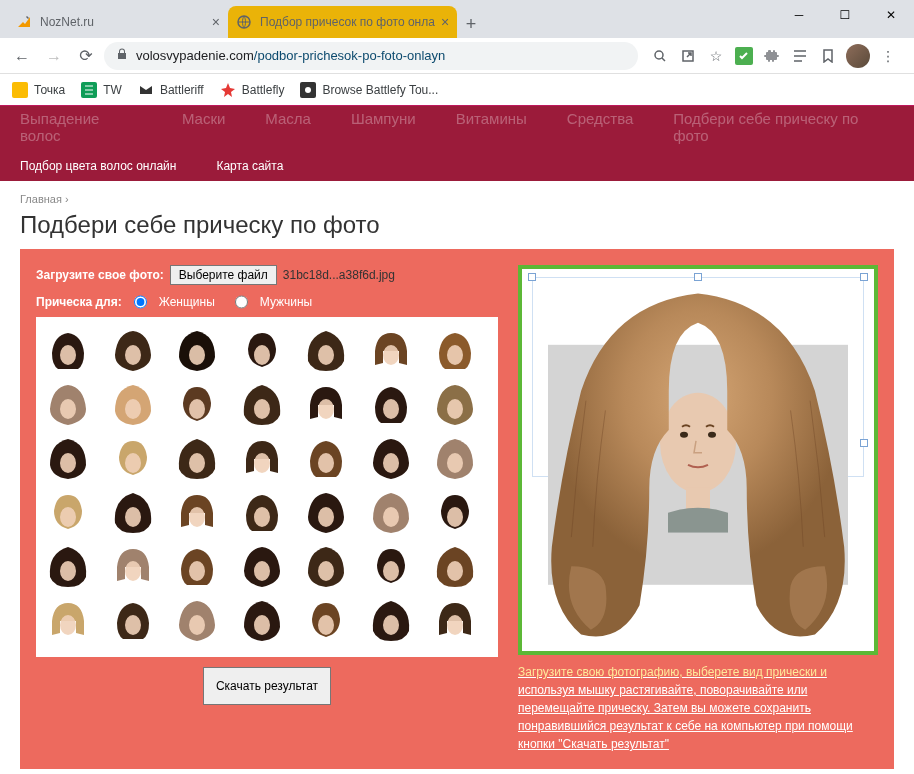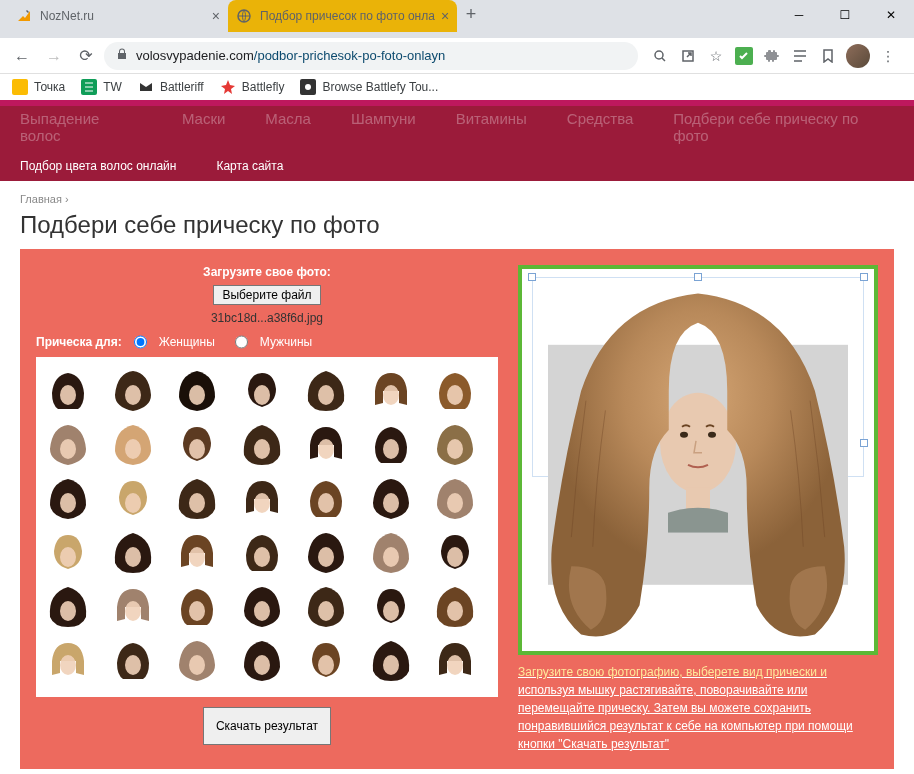--- a/index.html
+++ b/index.html
@@ -1,19 +1,19 @@
 <!DOCTYPE html>
 <html><head>
 <meta charset="utf-8">
 <style>
 * { margin: 0; padding: 0; box-sizing: border-box; }
 body { font-family: Arial, sans-serif; background: #fff; width: 914px; height: 774px; overflow: hidden; }
 
 
-.titlebar { height: 38px; background: #dee1e6; display: flex; align-items: flex-start; padding: 0 8px; position: relative; }
+.titlebar { height: 38px; background: #dee1e6; display: flex; align-items: flex-end; padding: 0 8px; position: relative; }
 .tab { height: 32px; background: #dee1e6; display: flex; align-items: center; padding: 0 8px; margin-right: 0; border-radius: 8px 8px 0 0; min-width: 220px; cursor: pointer; font-size: 12px; color: #5f6368; position: relative; }
 .tab.active { background: #eab308; }
 .tab .favicon { width: 16px; height: 16px; margin-right: 8px; display: flex; align-items: center; justify-content: center; }
 .tab .tab-title { flex: 1; white-space: nowrap; overflow: hidden; text-overflow: ellipsis; }
 .tab .close-x { margin-left: 6px; font-size: 14px; color: #5f6368; }
 .new-tab { width: 28px; height: 28px; display: flex; align-items: center; justify-content: center; font-size: 18px; color: #5f6368; cursor: pointer; }
 .win-controls { position: absolute; right: 0; top: 0; display: flex; height: 30px; }
 .win-btn { width: 46px; display: flex; align-items: center; justify-content: center; color: #000; font-size: 12px; cursor: pointer; }
 
 
@@ -22,39 +22,39 @@
 .nav-btn.disabled { color: #bdbdbd; }
 .url-box { flex: 1; height: 28px; background: #f1f3f4; border-radius: 14px; display: flex; align-items: center; padding: 0 12px; font-size: 13px; color: #202124; }
 .lock { margin-right: 8px; color: #5f6368; }
 .url-domain { color: #202124; }
 .url-path { color: #0c4a6e; }
 .ext-icons { display: flex; gap: 8px; align-items: center; padding: 0 8px; }
 .ext-ic { width: 20px; height: 20px; display: flex; align-items: center; justify-content: center; font-size: 14px; color: #5f6368; }
 .avatar { width: 24px; height: 24px; border-radius: 50%; background: linear-gradient(135deg, #8e6d5a, #5a4a3a); }
 
 
-.bookmarks { height: 32px; background: #fff; display: flex; align-items: center; padding: 0 12px; border-bottom: 6px solid #be185d; gap: 16px; font-size: 12px; }
+.bookmarks { height: 32px; background: #fff; display: flex; align-items: center; padding: 0 12px; border-bottom: 1px solid #be185d; gap: 16px; font-size: 12px; }
 .bm { display: flex; align-items: center; gap: 6px; color: #3c4043; cursor: pointer; }
 .bm .bm-ic { width: 16px; height: 16px; display: flex; align-items: center; justify-content: center; }
 
 
 .page { height: calc(774px - 38px - 36px - 32px); overflow: hidden; background: #fff; }
 .topnav { background: #9b1b3a; color: #fff; padding: 4px 20px 8px; font-size: 12px; }
 .topnav-row { display: flex; gap: 40px; }
 .topnav a { color: #fff; text-decoration: none; }
 
 .content { padding: 12px 20px; }
 .breadcrumb { font-size: 11px; color: #888; margin-bottom: 6px; }
 .page-title { font-size: 24px; font-weight: normal; color: #333; margin-bottom: 10px; }
 
 .main-box { background: #ed6a5e; padding: 16px; display: flex; gap: 20px; color: #fff; }
 .left-col { flex: 1; }
 .right-col { width: 360px; text-decoration: underline; }
 
-.upload-row { font-size: 12px; font-weight: bold; margin-bottom: 10px; display: flex; align-items: center; gap: 6px; flex-direction: column; }
+.upload-row { font-size: 12px; font-weight: bold; margin-bottom: 10px; display: flex; align-items: center; gap: 6px; }
 .file-btn { background: #efefef; color: #000; border: 1px solid #767676; padding: 2px 8px; font-size: 12px; cursor: pointer; font-weight: normal; }
 .filename { font-weight: normal; color: #333; font-size: 12px; }
 
 .gender-row { font-size: 12px; font-weight: bold; margin-bottom: 8px; display: flex; gap: 12px; }
 .gender-row label { font-weight: normal; margin-right: 8px; }
 
 .hair-gallery { background: #fff; padding: 6px; height: 340px; overflow-y: scroll; }
 .hair-grid { display: grid; grid-template-columns: repeat(7, 1fr); gap: 2px; }
 .hair-item { width: 52px; height: 52px; display: flex; align-items: center; justify-content: center; cursor: pointer; }
 .hair-item svg { width: 48px; height: 48px; }

